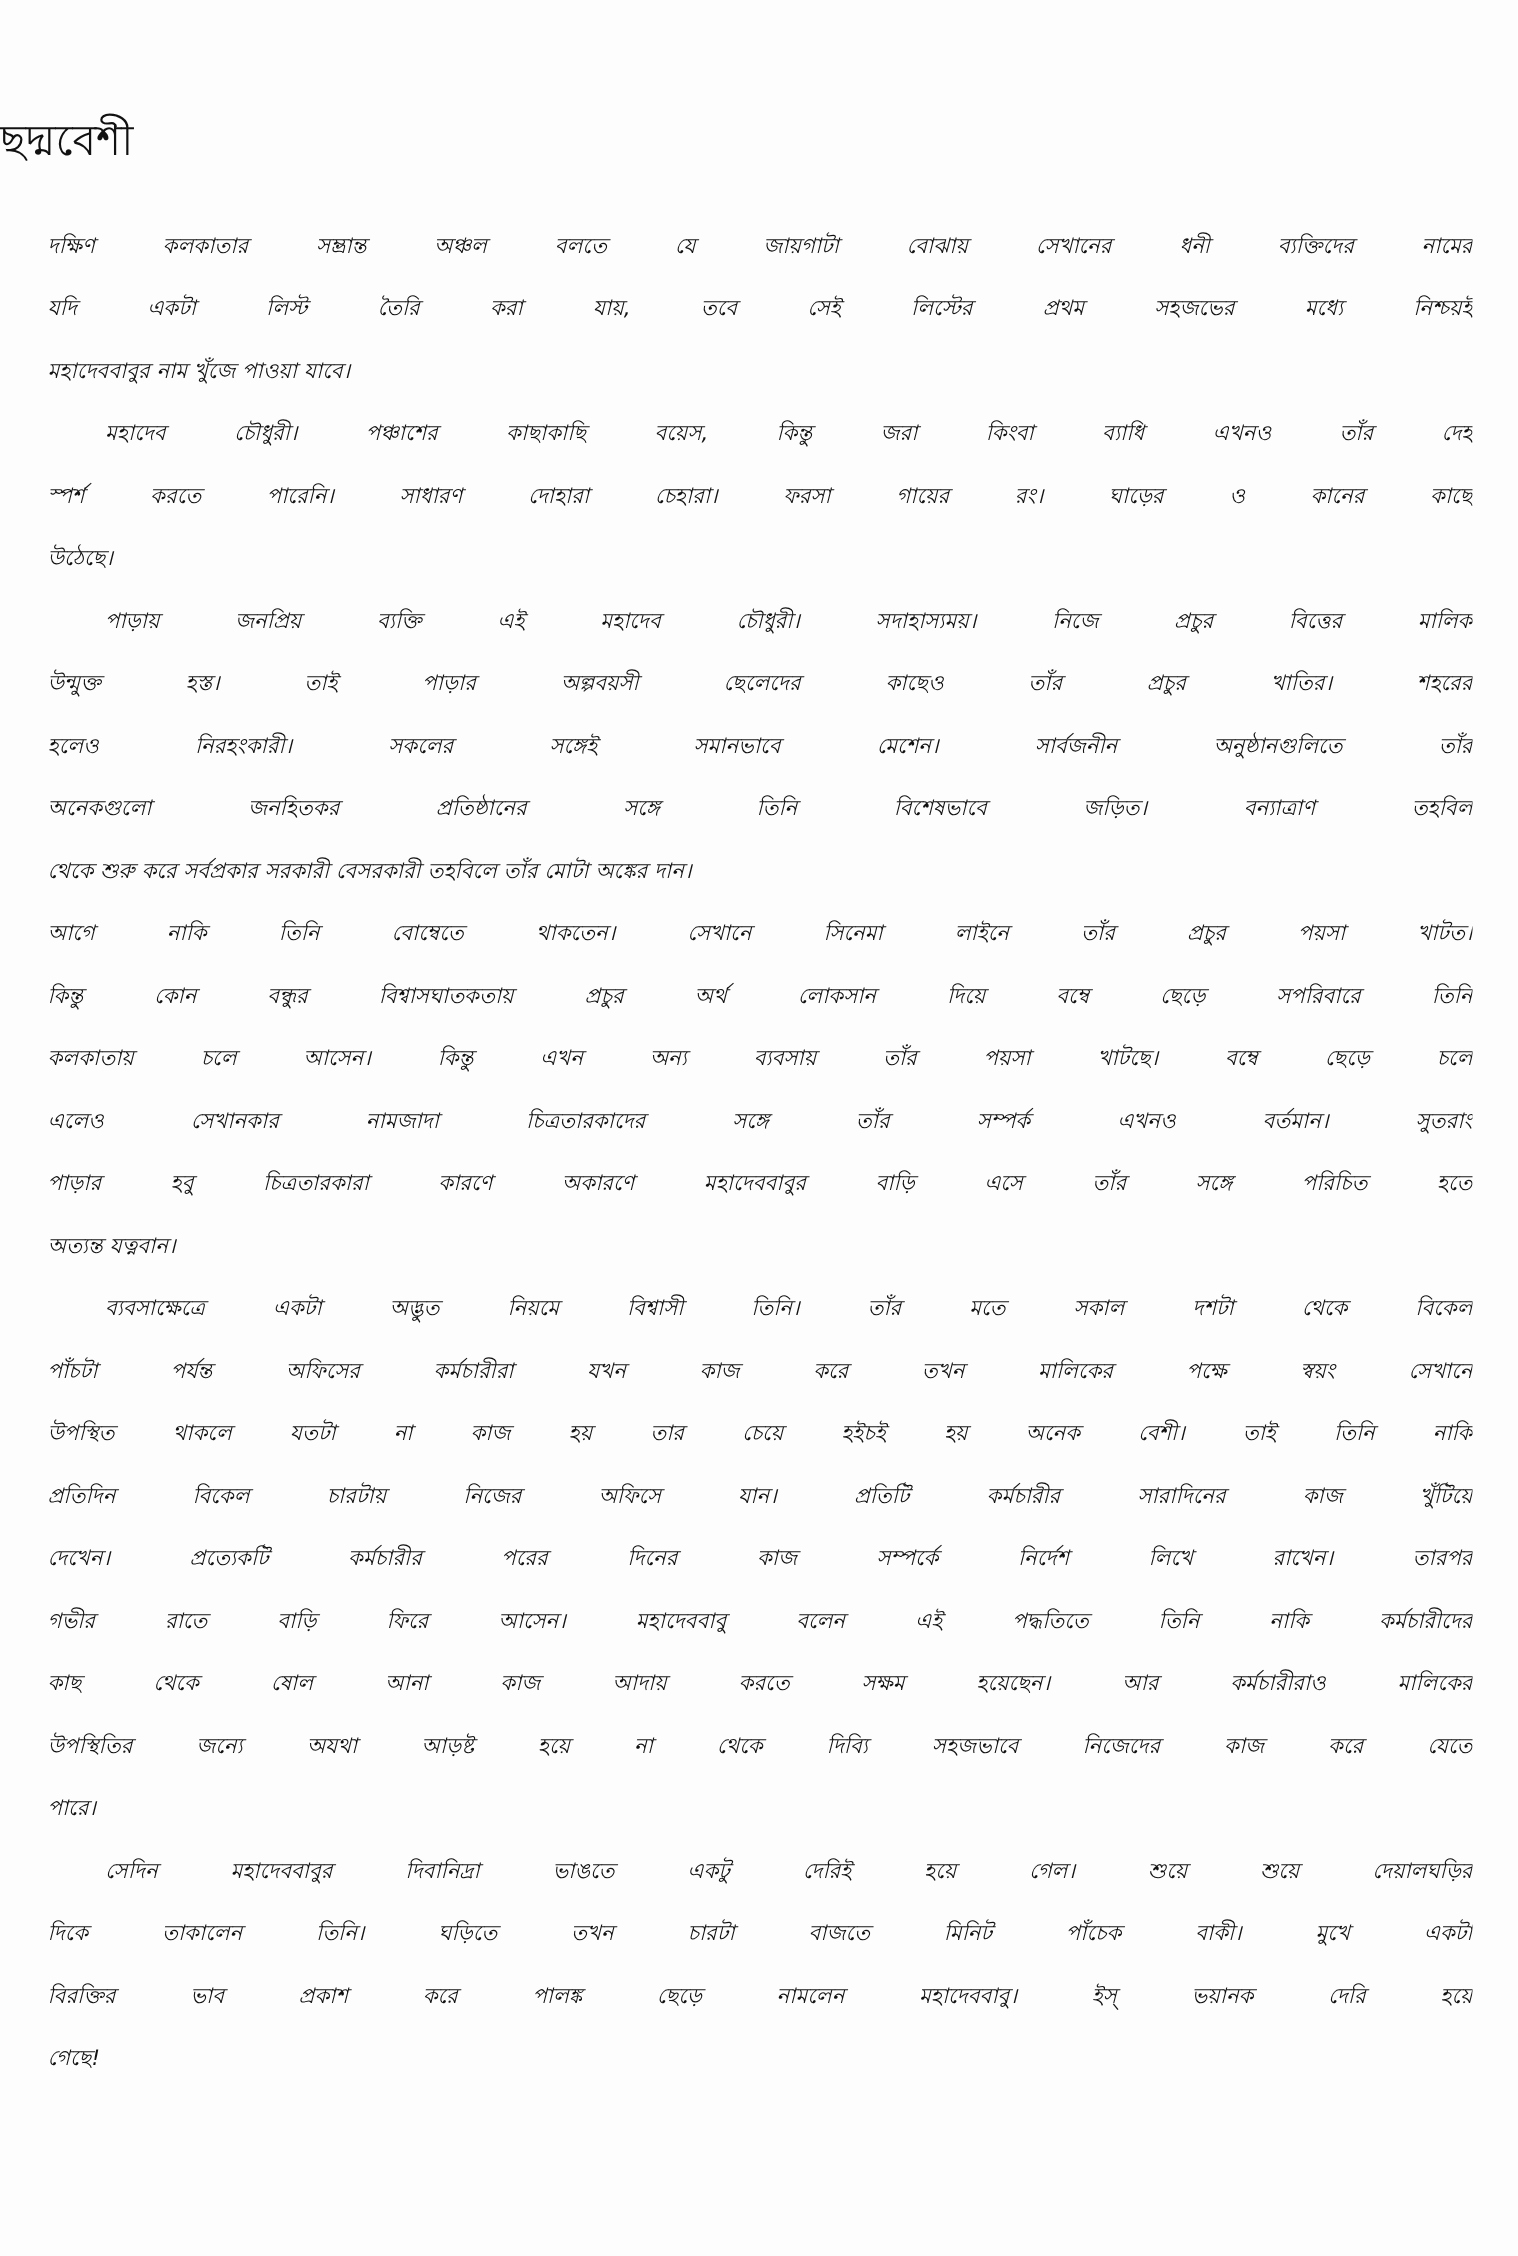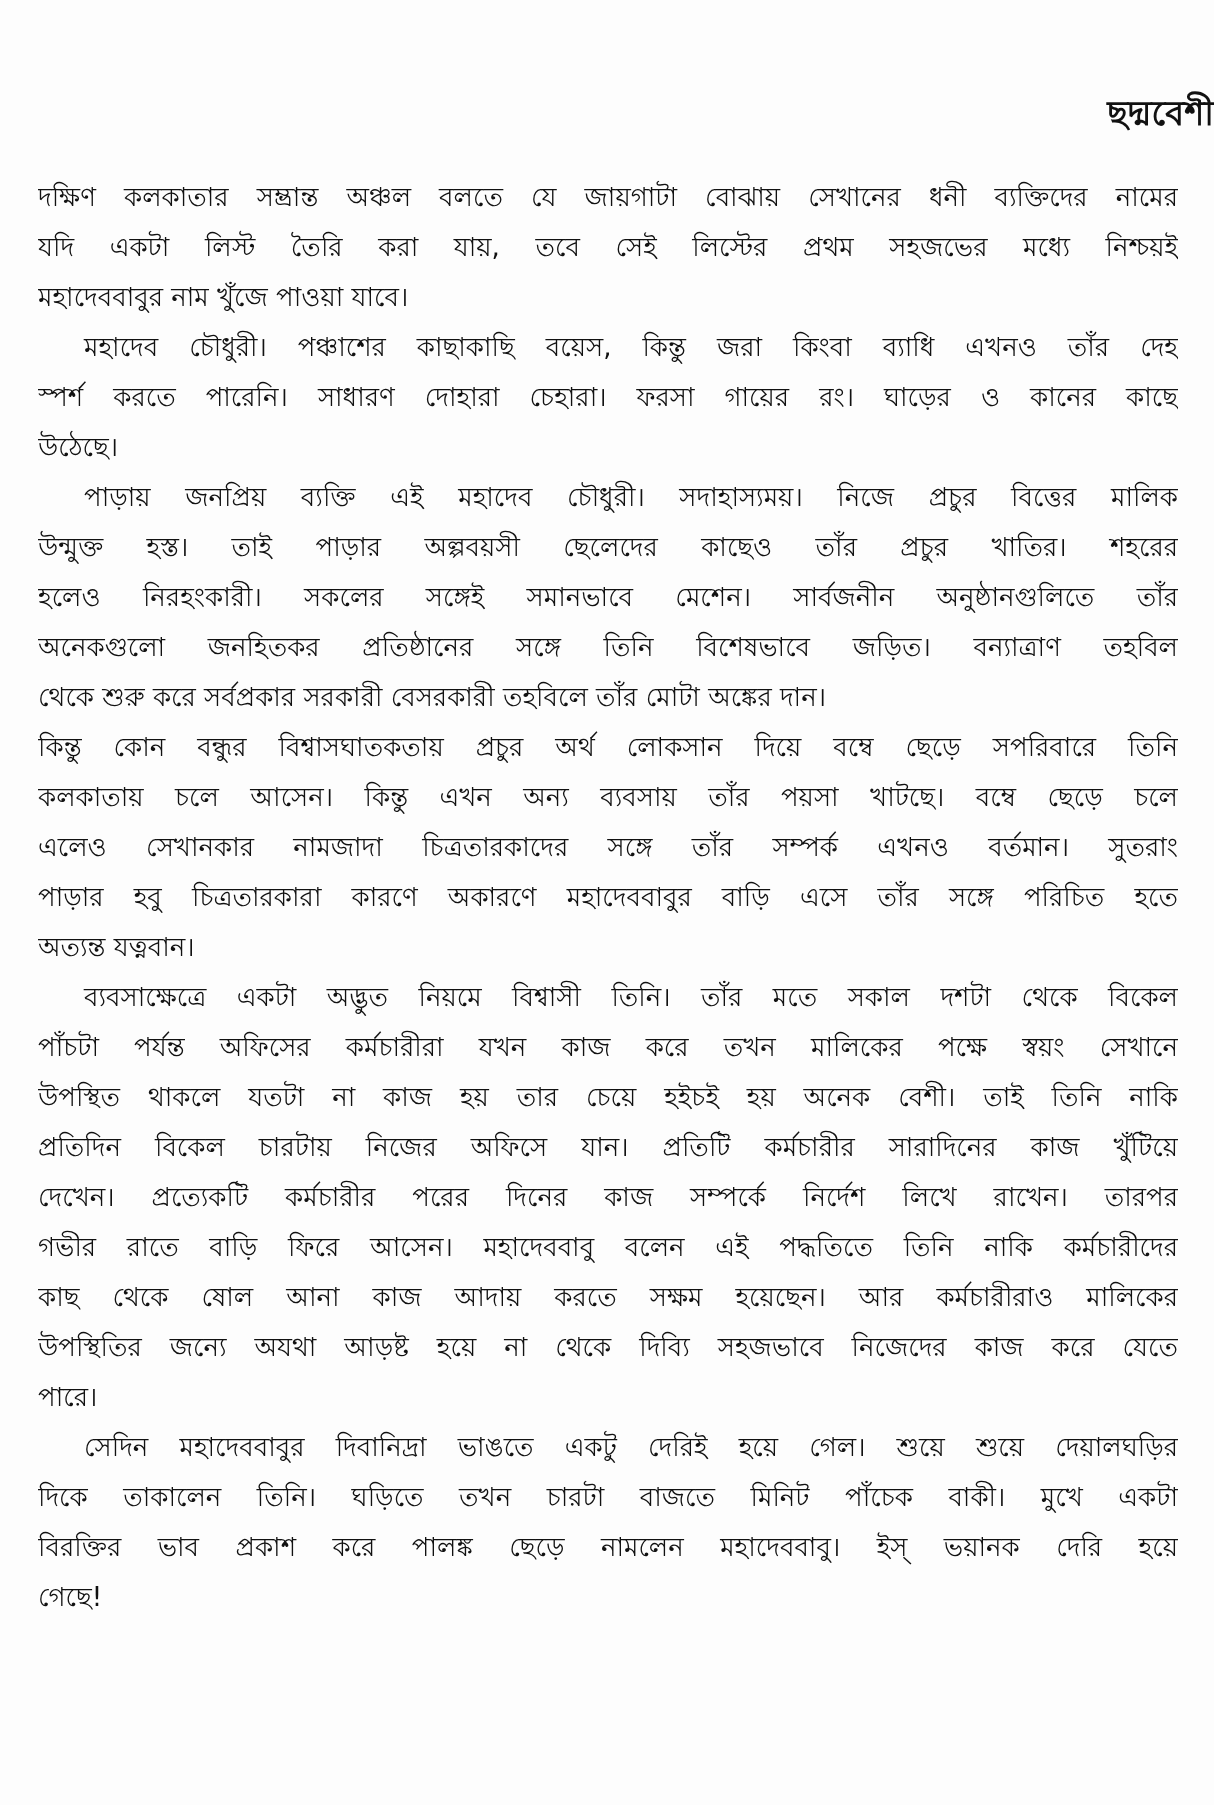--- a/index.html
+++ b/index.html
@@ -21,39 +21,40 @@
       top: 0;
       width: 1214px;
       height: 1805px;
       background: #fdfdfd;
     }
     .title {
       position: absolute;
       top: 88px;
       left: 0;
       width: 1214px;
-      text-align: right;
+      text-align: left;
       font-size: 34px;
-      font-weight: bold;
+      font-weight: normal;
       line-height: 50px;
     }
     .body {
       position: absolute;
       left: 38px;
       top: 172px;
       width: 1140px;
     }
     .line {
       height: 50px;
       line-height: 50px;
-      font-size: 26px;
+      font-size: 17px;
       white-space: nowrap;
       text-align: justify;
       text-align-last: justify;
       overflow: hidden;
+      font-style: italic;
     }
     .line.indent {
       padding-left: 46px;
     }
     .line.last {
       text-align-last: left;
     }
   </style>
 </head>
 <body>
@@ -77,20 +78,21 @@
 
     <div>
       <div class="line indent">পাড়ায় জনপ্রিয় ব্যক্তি এই মহাদেব চৌধুরী। সদাহাস্যময়। নিজে প্রচুর বিত্তের মালিক</div>
       <div class="line">উন্মুক্ত হস্ত। তাই পাড়ার অল্পবয়সী ছেলেদের কাছেও তাঁর প্রচুর খাতির। শহরের</div>
       <div class="line">হলেও নিরহংকারী। সকলের সঙ্গেই সমানভাবে মেশেন। সার্বজনীন অনুষ্ঠানগুলিতে তাঁর</div>
       <div class="line">অনেকগুলো জনহিতকর প্রতিষ্ঠানের সঙ্গে তিনি বিশেষভাবে জড়িত। বন্যাত্রাণ তহবিল</div>
       <div class="line last">থেকে শুরু করে সর্বপ্রকার সরকারী বেসরকারী তহবিলে তাঁর মোটা অঙ্কের দান।</div>
     </div>
 
     <div>
+      <div class="line">আগে নাকি তিনি বোম্বেতে থাকতেন। সেখানে সিনেমা লাইনে তাঁর প্রচুর পয়সা খাটত।</div>
       <div class="line">কিন্তু কোন বন্ধুর বিশ্বাসঘাতকতায় প্রচুর অর্থ লোকসান দিয়ে বম্বে ছেড়ে সপরিবারে তিনি</div>
       <div class="line">কলকাতায় চলে আসেন। কিন্তু এখন অন্য ব্যবসায় তাঁর পয়সা খাটছে। বম্বে ছেড়ে চলে</div>
       <div class="line">এলেও সেখানকার নামজাদা চিত্রতারকাদের সঙ্গে তাঁর সম্পর্ক এখনও বর্তমান। সুতরাং</div>
       <div class="line">পাড়ার হবু চিত্রতারকারা কারণে অকারণে মহাদেববাবুর বাড়ি এসে তাঁর সঙ্গে পরিচিত হতে</div>
       <div class="line last">অত্যন্ত যত্নবান।</div>
     </div>
 
     <div>
       <div class="line indent">ব্যবসাক্ষেত্রে একটা অদ্ভুত নিয়মে বিশ্বাসী তিনি। তাঁর মতে সকাল দশটা থেকে বিকেল</div>
       <div class="line">পাঁচটা পর্যন্ত অফিসের কর্মচারীরা যখন কাজ করে তখন মালিকের পক্ষে স্বয়ং সেখানে</div>

